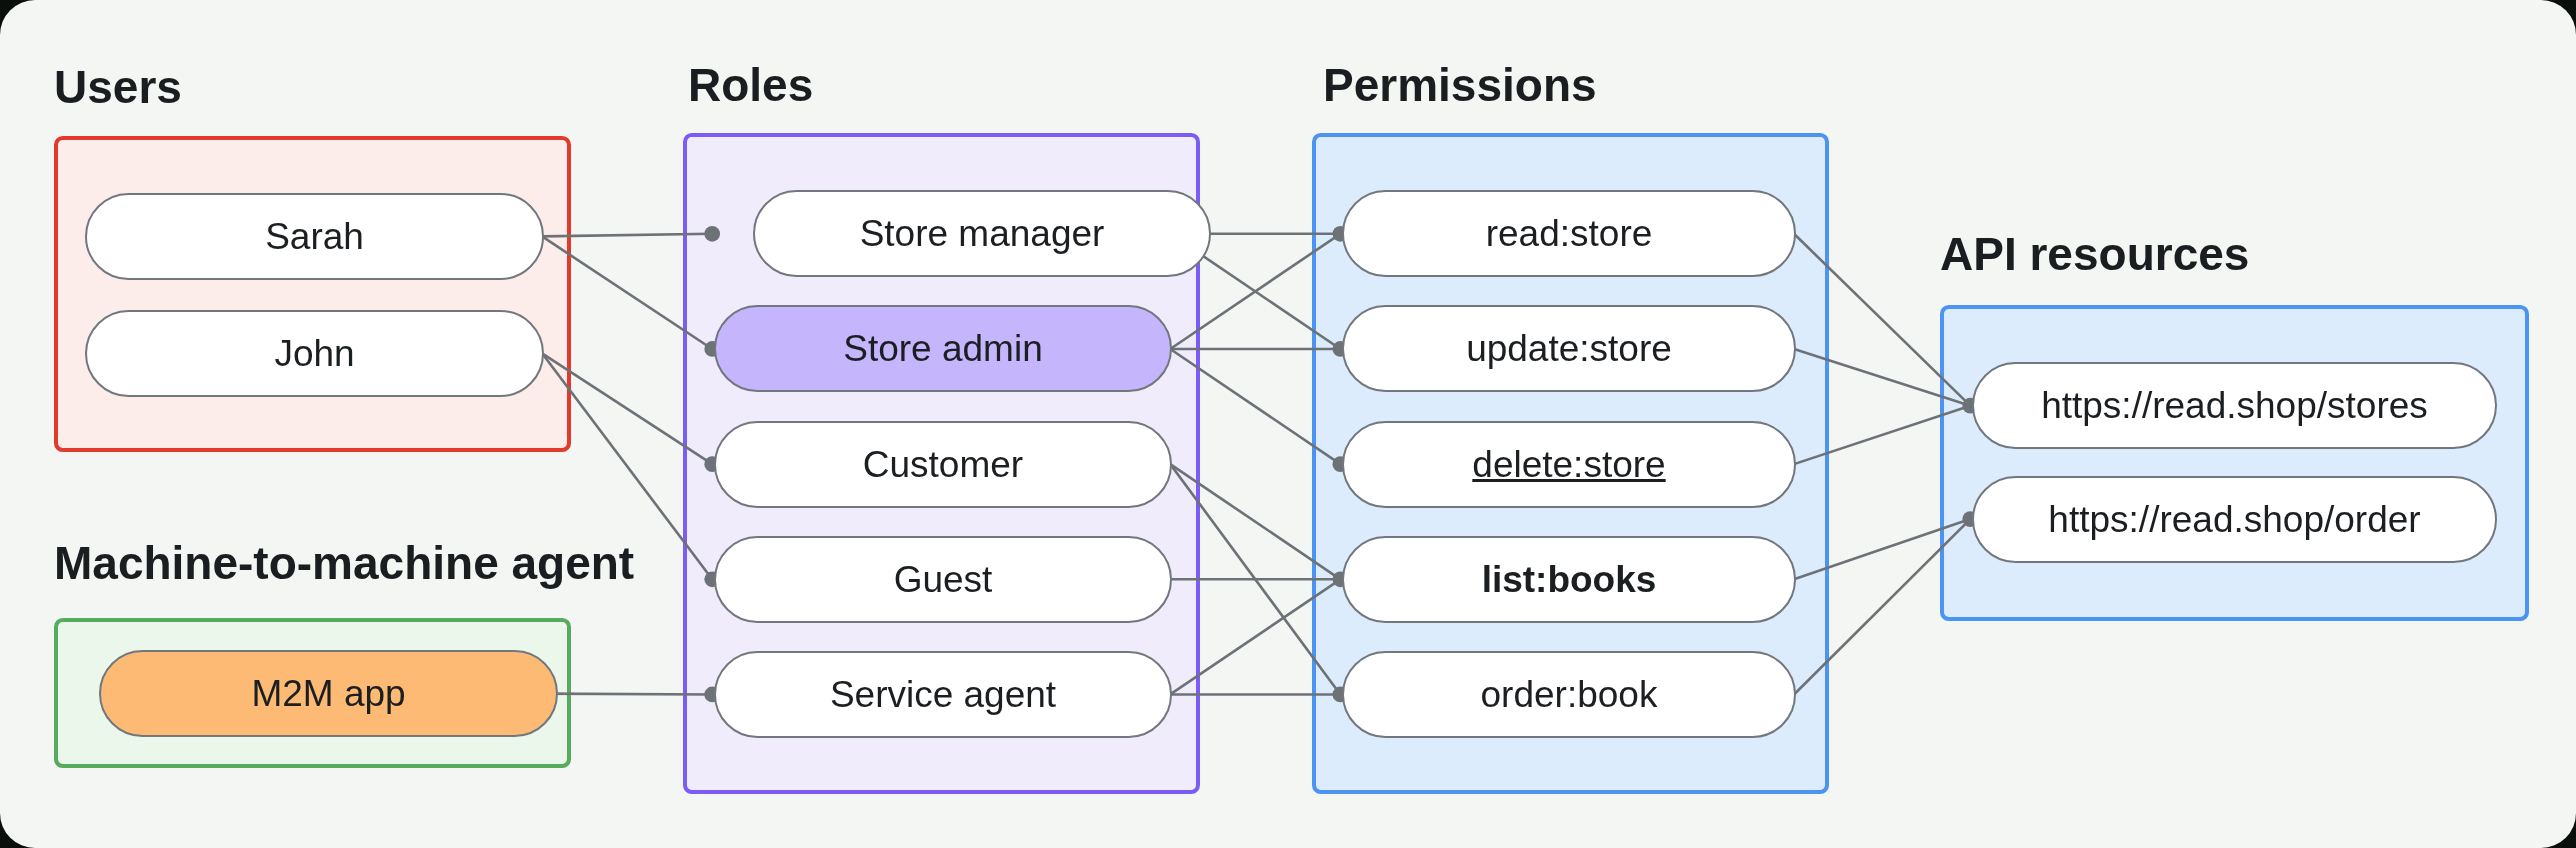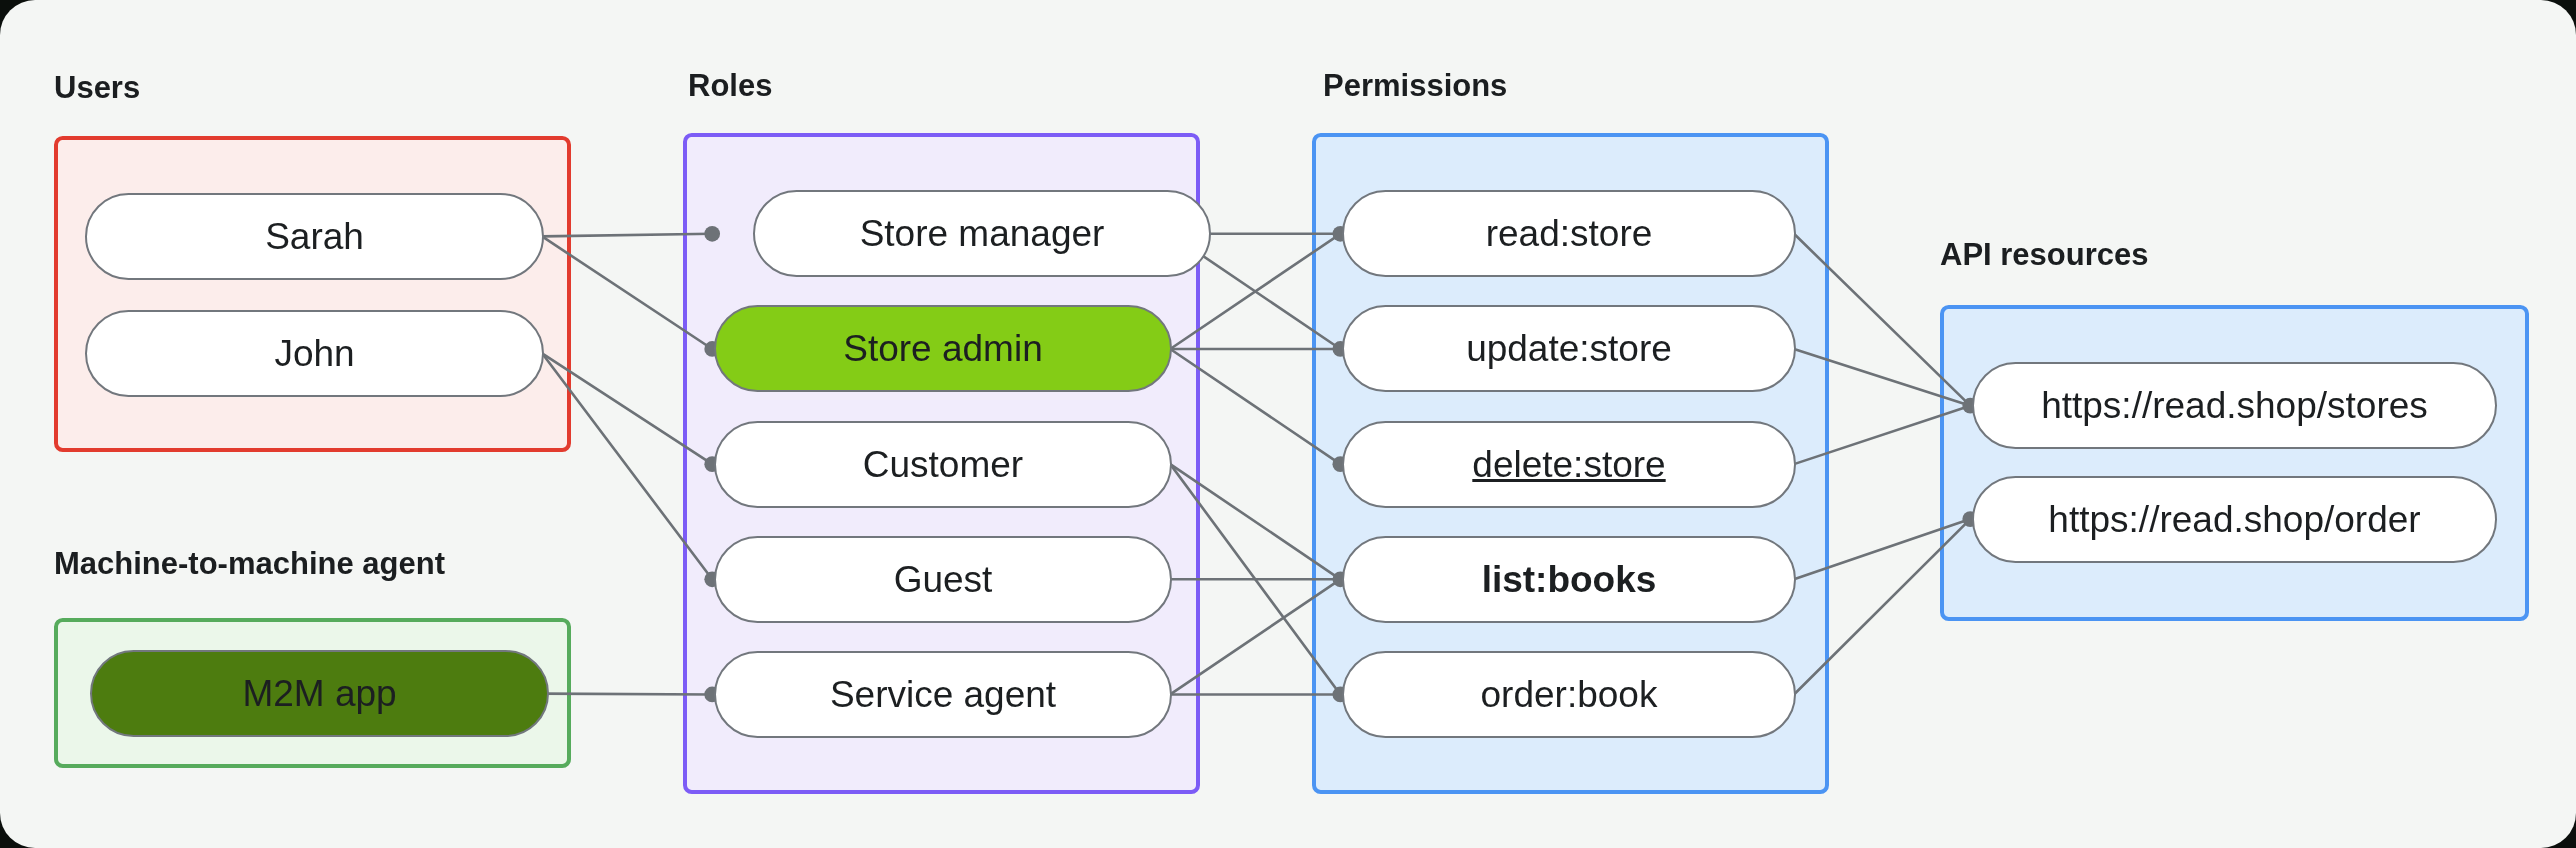--- a/index.html
+++ b/index.html
@@ -11,21 +11,21 @@
     position: relative;
     width: 2576px;
     height: 848px;
     background: #f4f6f4;
     border-radius: 35px;
     overflow: hidden;
     font-family: "Liberation Sans", sans-serif;
   }
   .group-label {
     position: absolute;
-    font-size: 31px;
+    font-size: 46px;
     font-weight: 600;
     color: #1b1e20;
     line-height: 45px;
     white-space: nowrap;
   }
   .group-box {
     position: absolute;
     border: 4.4px solid;
     border-radius: 8.7px;
     box-sizing: border-box;
@@ -90,25 +90,25 @@
       <circle cx="2258" cy="465" r="9" fill="#6d7277"></circle>
       <circle cx="2258" cy="595" r="9" fill="#6d7277"></circle>
     </svg>
   <div id="groups-root">
       <div class="group-label" style="left: 54px; top: 65px; color: rgb(27, 30, 32);">Users</div>
       <div class="group-box" style="left: 54px; top: 136px; width: 517px; height: 316px; border-color: rgb(226, 59, 46); background: rgb(252, 237, 235);"></div>
       <div class="node-pill" style="left: 85px; top: 193px; width: 459px; border-color: rgb(114, 119, 125); background: rgb(255, 255, 255); color: rgb(28, 31, 33);">Sarah</div>
       <div class="node-pill" style="left: 85px; top: 310px; width: 459px; border-color: rgb(114, 119, 125); background: rgb(255, 255, 255); color: rgb(28, 31, 33);">John</div>
       <div class="group-label" style="left: 54px; top: 541px; color: rgb(27, 30, 32);">Machine-to-machine agent</div>
       <div class="group-box" style="left: 54px; top: 618px; width: 517px; height: 150px; border-color: rgb(86, 171, 92); background: rgb(235, 247, 234);"></div>
-      <div class="node-pill" style="left: 90px; top: 650px; width: 459px; border-color: rgb(114, 119, 125); background: #4d7c0f; color: rgb(28, 31, 33);">M2M app</div>
+      <div class="node-pill" style="left: 99px; top: 650px; width: 459px; border-color: rgb(114, 119, 125); background: #fdba74; color: rgb(28, 31, 33);">M2M app</div>
       <div class="group-label" style="left: 688px; top: 63px; color: rgb(27, 30, 32);">Roles</div>
       <div class="group-box" style="left: 683px; top: 133px; width: 517px; height: 661px; border-color: rgb(124, 92, 246); background: rgb(241, 236, 252);"></div>
       <div class="node-pill" style="left: 753px; top: 190px; width: 458px; border-color: rgb(114, 119, 125); background: rgb(255, 255, 255); color: rgb(28, 31, 33);">Store manager</div>
-      <div class="node-pill" style="left: 714px; top: 305px; width: 458px; border-color: rgb(114, 119, 125); background: #84cc16; color: rgb(28, 31, 33);">Store admin</div>
+      <div class="node-pill" style="left: 714px; top: 305px; width: 458px; border-color: rgb(114, 119, 125); background: #c4b5fd; color: rgb(28, 31, 33);">Store admin</div>
       <div class="node-pill" style="left: 714px; top: 421px; width: 458px; border-color: rgb(114, 119, 125); background: rgb(255, 255, 255); color: rgb(28, 31, 33);">Customer</div>
       <div class="node-pill" style="left: 714px; top: 536px; width: 458px; border-color: rgb(114, 119, 125); background: rgb(255, 255, 255); color: rgb(28, 31, 33); text-align: right;">Guest</div>
       <div class="node-pill" style="left: 714px; top: 651px; width: 458px; border-color: rgb(114, 119, 125); background: rgb(255, 255, 255); color: rgb(28, 31, 33);">Service agent</div>
       <div class="group-label" style="left: 1323px; top: 63px; color: rgb(27, 30, 32);">Permissions</div>
       <div class="group-box" style="left: 1312px; top: 133px; width: 517px; height: 661px; border-color: rgb(75, 148, 243); background: rgb(220, 236, 252);"></div>
       <div class="node-pill" style="left: 1342px; top: 190px; width: 454px; border-color: rgb(114, 119, 125); background: rgb(255, 255, 255); color: rgb(28, 31, 33);">read:store</div>
       <div class="node-pill" style="left: 1342px; top: 305px; width: 454px; border-color: rgb(114, 119, 125); background: rgb(255, 255, 255); color: rgb(28, 31, 33);">update:store</div>
       <div class="node-pill" style="left: 1342px; top: 421px; width: 454px; border-color: rgb(114, 119, 125); background: rgb(255, 255, 255); color: rgb(28, 31, 33); text-decoration: underline;">delete:store</div>
       <div class="node-pill" style="left: 1342px; top: 536px; width: 454px; border-color: rgb(114, 119, 125); background: rgb(255, 255, 255); color: rgb(28, 31, 33); font-weight: bold;">list:books</div>
       <div class="node-pill" style="left: 1342px; top: 651px; width: 454px; border-color: rgb(114, 119, 125); background: rgb(255, 255, 255); color: rgb(28, 31, 33);">order:book</div>

